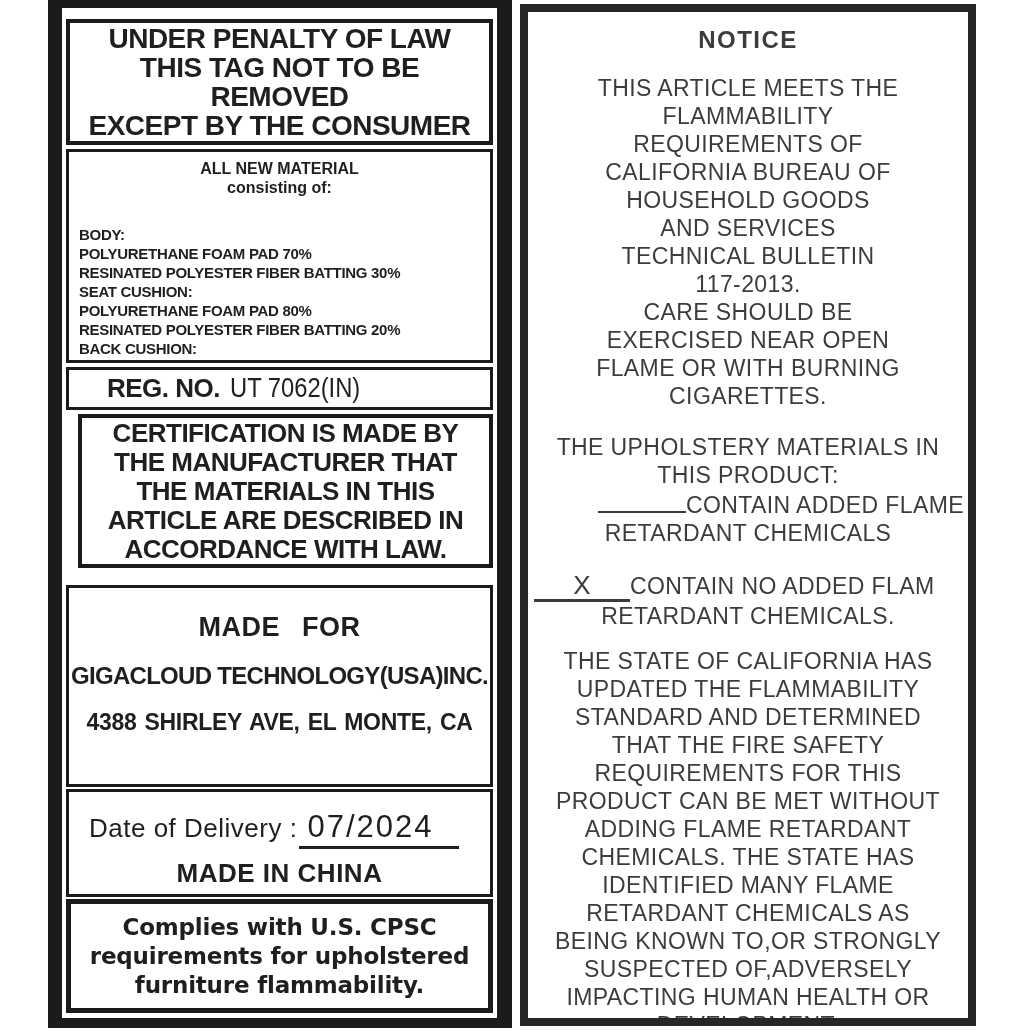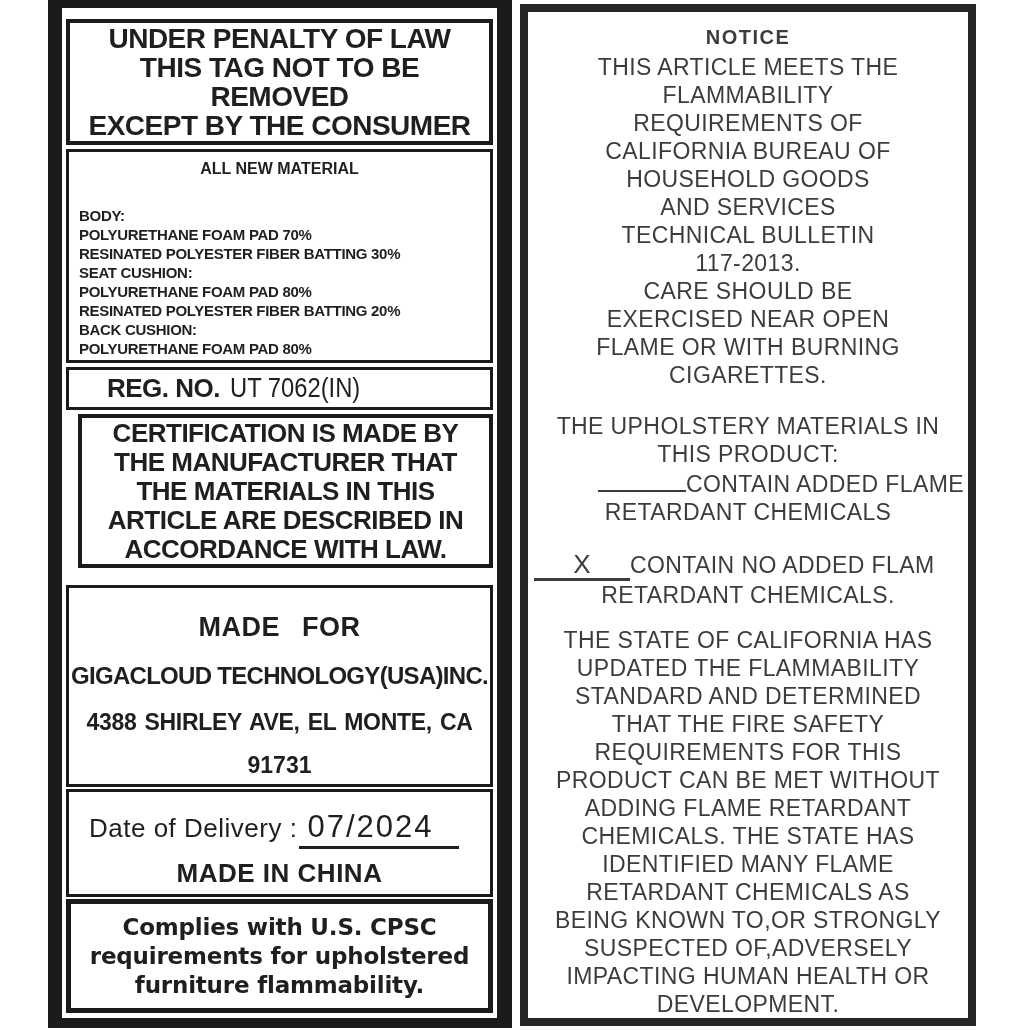--- a/index.html
+++ b/index.html
@@ -135,23 +135,23 @@
     left: 520px; top: 4px;
     width: 456px; height: 1022px;
     background: #fff;
     border: 8px solid #262626;
     color: var(--right-ink);
     padding: 14px 4px 0 4px;
     text-align: center;
     overflow: hidden;
   }
   .notice-title {
-    font-size: 20px; font-weight: bold; letter-spacing: 1.5px;
+    font-size: 24px; font-weight: bold; letter-spacing: 1.5px;
     color: var(--right-ink);
-    margin-bottom: 4px;
+    margin-bottom: 20px;
   }
   .rpara {
     font-size: 23px; line-height: 28px; letter-spacing: 0.4px;
   }
   .spacer-a { height: 23px; }
   .spacer-b { height: 24px; }
   .spacer-c { height: 17px; }
   .fill-line {
     display: flex; align-items: baseline; justify-content: flex-end;
     font-size: 23px; line-height: 28px; letter-spacing: 0.4px;
@@ -182,20 +182,21 @@
 
     <div class="lbox penalty-box">
       <div class="penalty-text preline">UNDER PENALTY OF LAW
 THIS TAG NOT TO BE
 REMOVED
 EXCEPT BY THE CONSUMER</div>
     </div>
 
     <div class="lbox materials-box">
       <div class="materials-heading">ALL NEW MATERIAL</div>
+      <div class="materials-subheading">consisting of:</div>
       <div class="materials-lines preline">BODY:
 POLYURETHANE FOAM PAD 70%
 RESINATED POLYESTER FIBER BATTING 30%
 SEAT CUSHION:
 POLYURETHANE FOAM PAD 80%
 RESINATED POLYESTER FIBER BATTING 20%
 BACK CUSHION:
 POLYURETHANE FOAM PAD 80%
 RESINATED POLYESTER FIBER BATTING 20%</div>
     </div>
@@ -210,21 +211,20 @@
 THE MANUFACTURER THAT
 THE MATERIALS IN THIS
 ARTICLE ARE DESCRIBED IN
 ACCORDANCE WITH LAW.</div>
     </div>
 
     <div class="lbox made-for-box">
       <div class="made-for-title">MADE FOR</div>
       <div class="company-line">GIGACLOUD TECHNOLOGY(USA)INC.</div>
       <div class="address-line">4388 SHIRLEY AVE, EL MONTE, CA</div>
-      <div class="zip-line">91731</div>
     </div>
 
     <div class="lbox date-box">
       <div class="date-row">
         <span class="date-label">Date of Delivery :</span>
         <span class="date-value">07/2024</span>
       </div>
       <div class="origin-line">MADE IN CHINA</div>
     </div>
 

